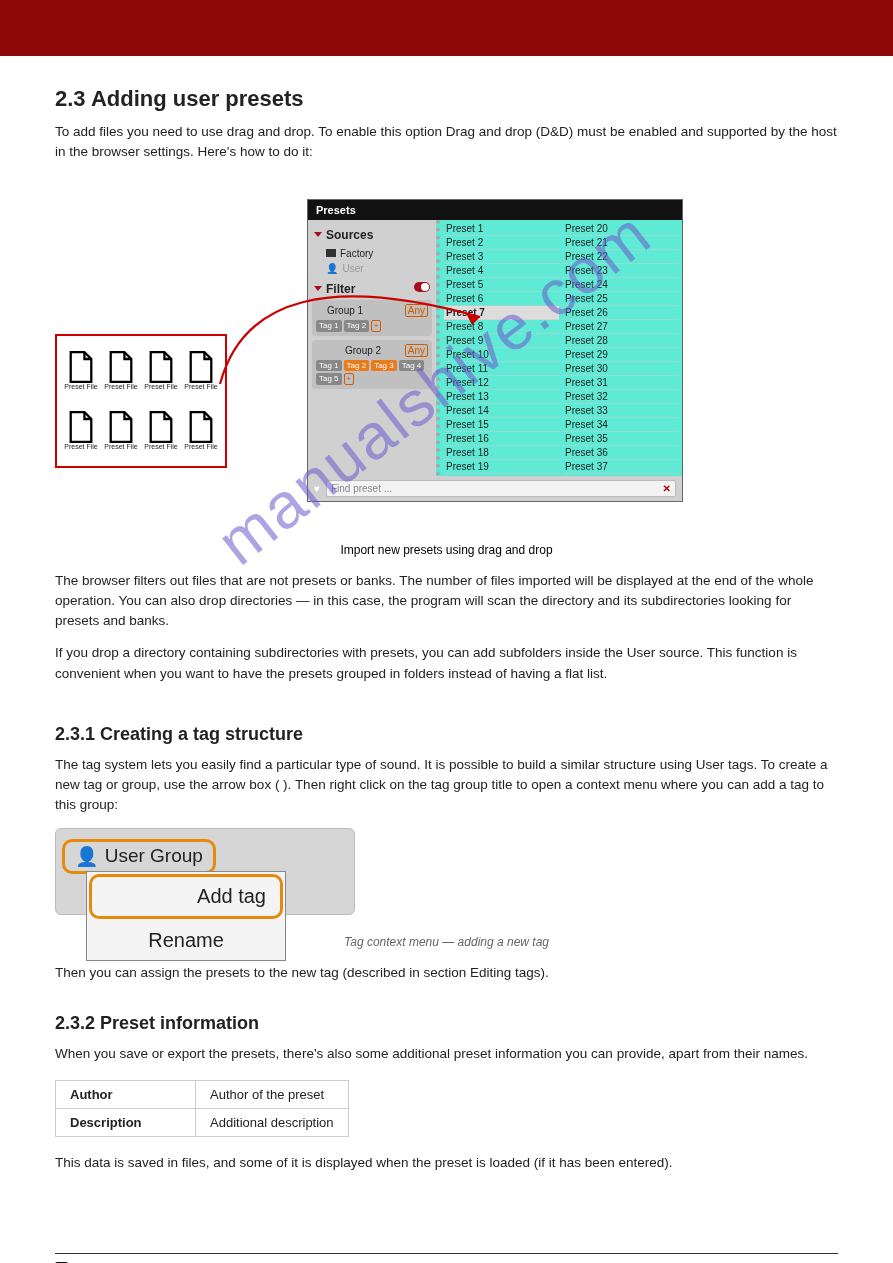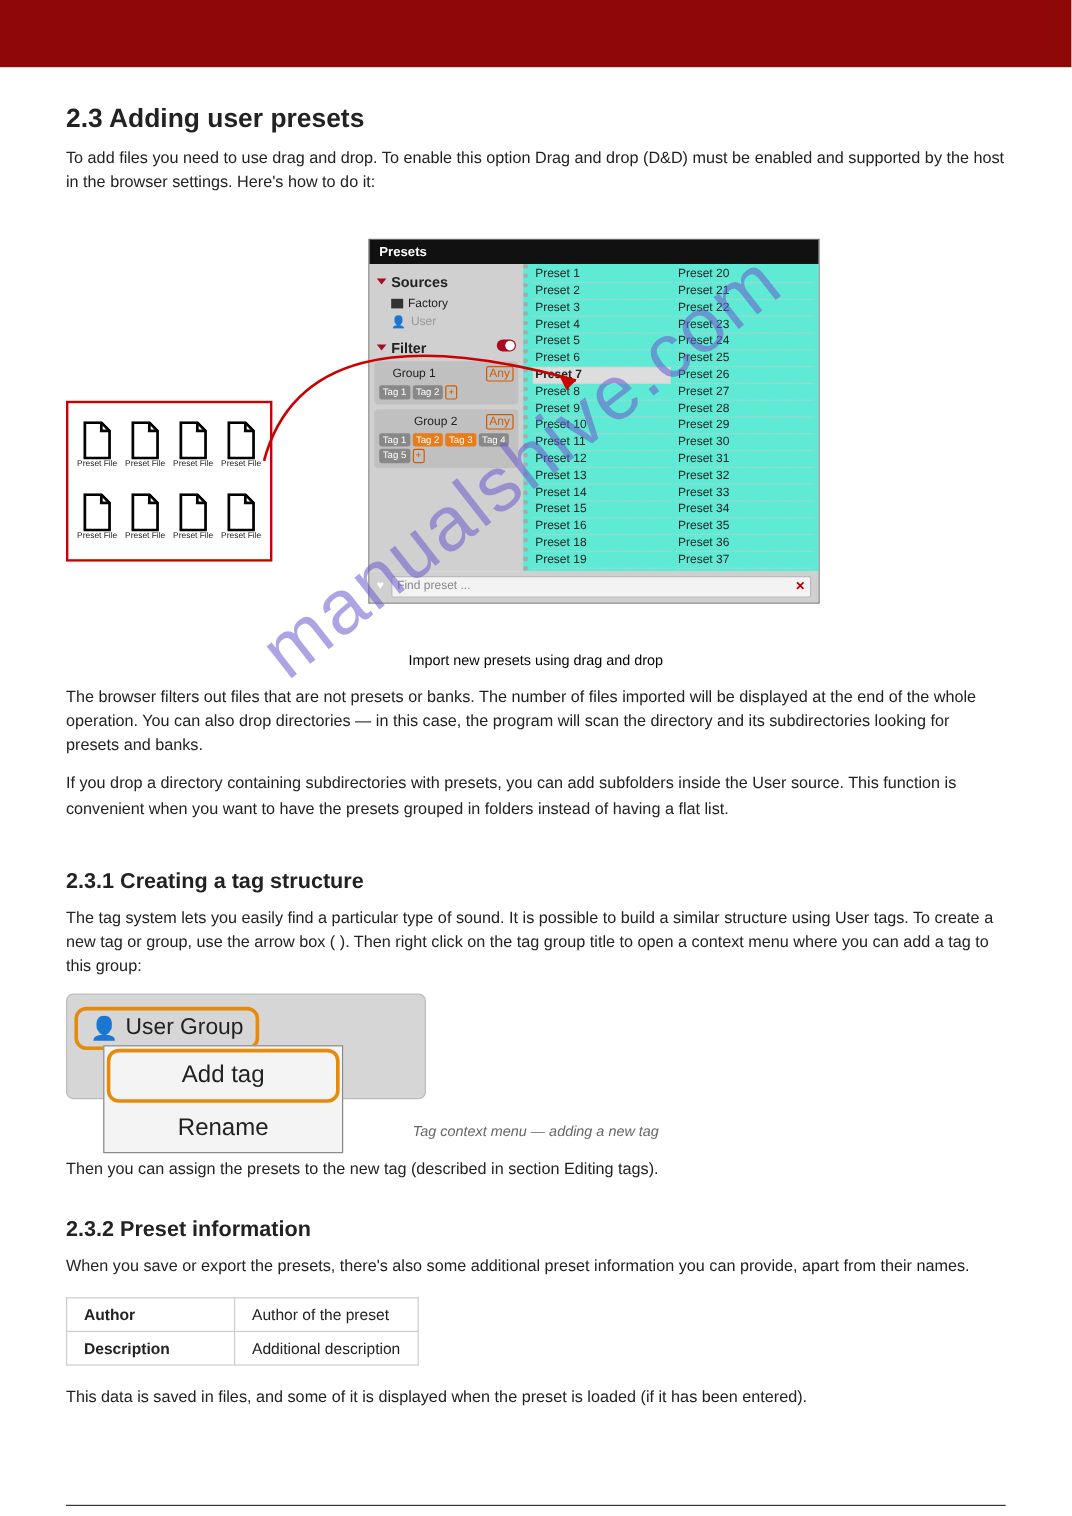--- a/index.html
+++ b/index.html
@@ -256,20 +256,21 @@
   font-size: 20px;
   padding: 8px 14px;
   text-align: center;
   border-bottom: 1px solid #ccc;
 }
 .ctx-menu-item:last-child { border-bottom: none; }
 .ctx-menu-item.highlighted {
   border: 3px solid #e58a0b;
   border-radius: 10px;
   margin: 2px;
+  text-align: right;
 }
 
 
 .info-table {
   border-collapse: collapse;
   font-size: 13px;
   margin: 16px 0;
 }
 .info-table td {
   border: 1px solid #ccc;

